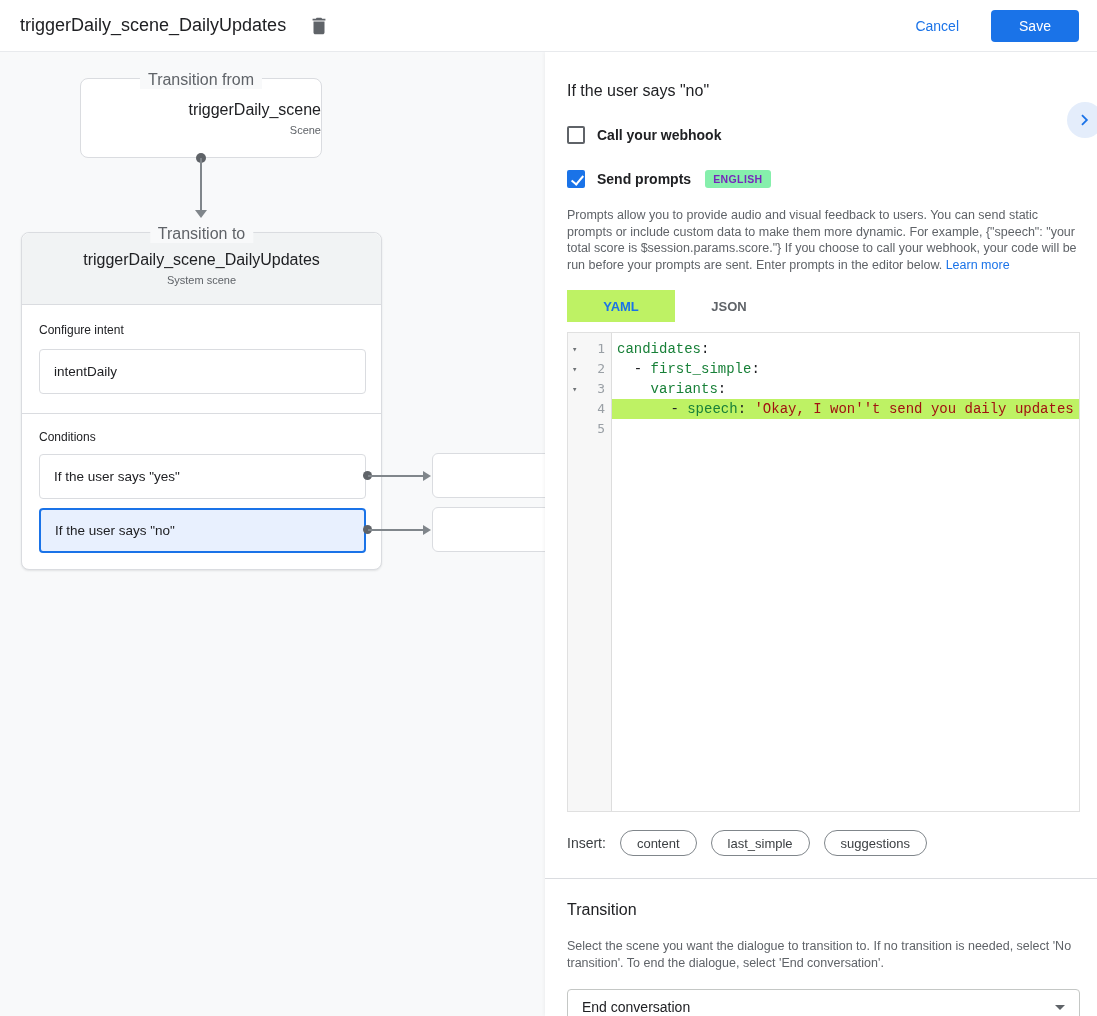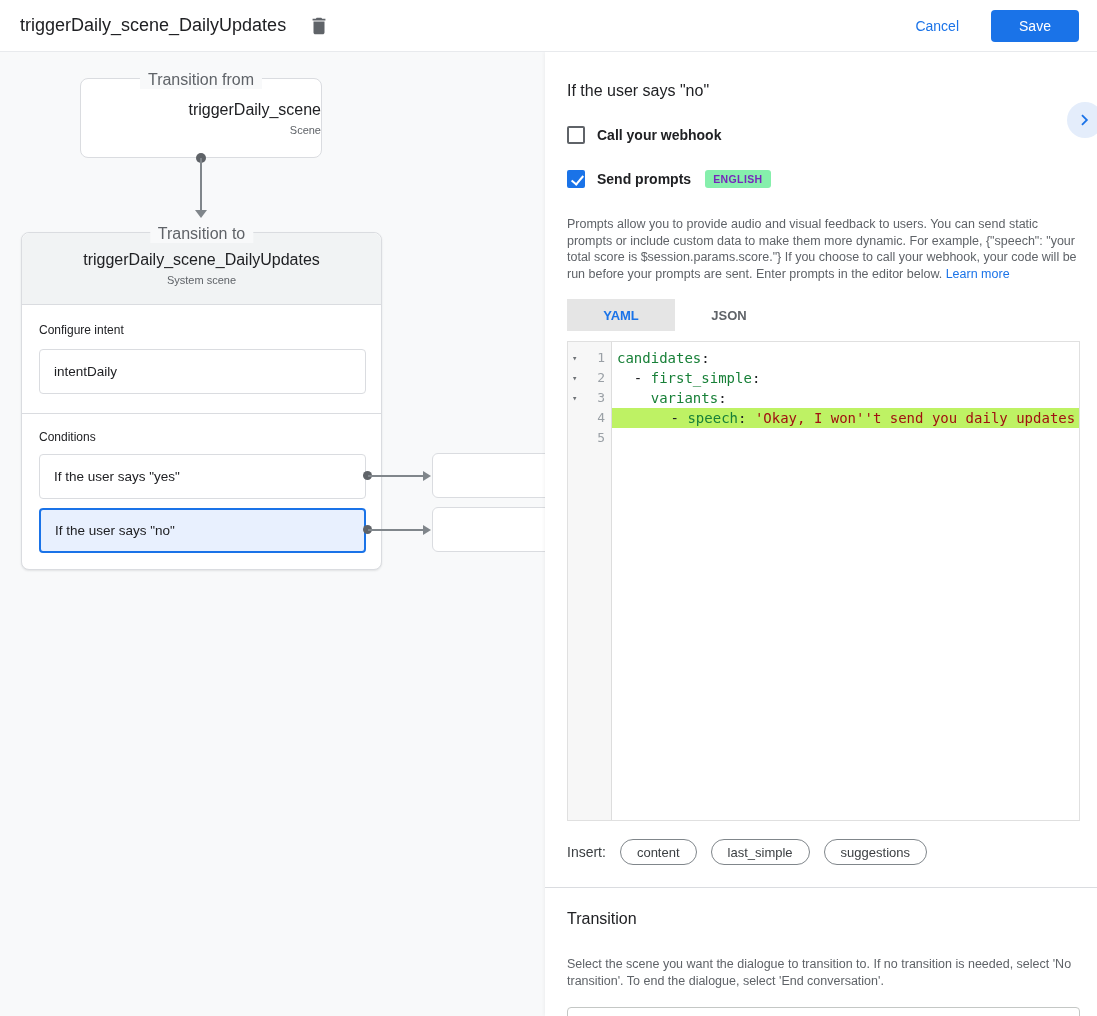--- a/index.html
+++ b/index.html
@@ -72,36 +72,36 @@
   .check-row { display:flex; align-items:center; margin-top:26px; }
   .checkbox { width:18px; height:18px; border:2px solid #5f6368; border-radius:2px; background:#fff;
               cursor:pointer; flex:none; position:relative; }
   .checkbox.checked { background:#1a73e8; border-color:#1a73e8; }
   .checkbox.checked::after { content:""; position:absolute; left:5px; top:1px; width:5px; height:10px;
               border:solid #fff; border-width:0 2px 2px 0; transform:rotate(40deg); }
   .check-label { margin-left:12px; font-size:14px; font-weight:700; color:#202124; }
   .lang-badge { margin-left:14px; background:#86efac; color:#7627bb; font-size:10.5px; font-weight:700;
                 letter-spacing:.4px; padding:3px 8px; border-radius:3px; }
 
-  .desc { margin-top:28px; font-size:12.5px; line-height:16.5px; color:#5f6368; width:516px; }
+  .desc { margin-top:19px; font-size:12.5px; line-height:16.5px; color:#5f6368; width:516px; }
   .link { color:#1a73e8; text-decoration:none; cursor:pointer; }
 
   .tabs { margin-top:17px; display:flex; }
   .tab { width:108px; height:32px; display:flex; align-items:center; justify-content:center;
          font-size:13px; font-weight:700; color:#5f6368; cursor:pointer; }
-  .tab.active { background:#e5e5e5; color:#1a73e8; }
+  .tab.active { background:#bef264; color:#1a73e8; }
 
   .editor { margin-top:10px; width:513px; height:480px; border:1px solid #e0e0e0; display:flex;
             font-family:"DejaVu Sans Mono", monospace; font-size:14px; background:#fff; }
   .gutter { width:44px; flex:none; background:#f7f7f7; border-right:1px solid #ddd; padding-top:6px; }
   .gutter-line { height:20px; line-height:20px; position:relative; text-align:right; padding-right:6px;
                  font-size:13px; color:#9aa0a6; }
   .fold-arrow { position:absolute; left:4px; top:0; font-size:9px; color:#6f7377; }
   .codearea { flex:1; padding-top:6px; overflow:hidden; }
-  .code-line { height:20px; line-height:20px; white-space:pre; padding-left:5px; }
+  .code-line { height:20px; line-height:20px; white-space:pre; padding-left:5px;font-family:Liberation Mono, monospace; }
   .code-line.hl { background:#bef264;padding-left:8px; }
   .tok-key { color:#188038; }
   .tok-str { color:#a11111; }
   .tok-plain { color:#202124; }
 
   .insert-row { margin-top:18px; display:flex; align-items:center; }
   .insert-label { font-size:14px; color:#3c4043; }
   .chip { margin-left:14px; height:26px; padding:0 16px; display:flex; align-items:center;
           border:1px solid #80868b; border-radius:13px; background:#fff; font-size:13px; color:#3c4043;
           cursor:pointer; font-family:inherit; }

